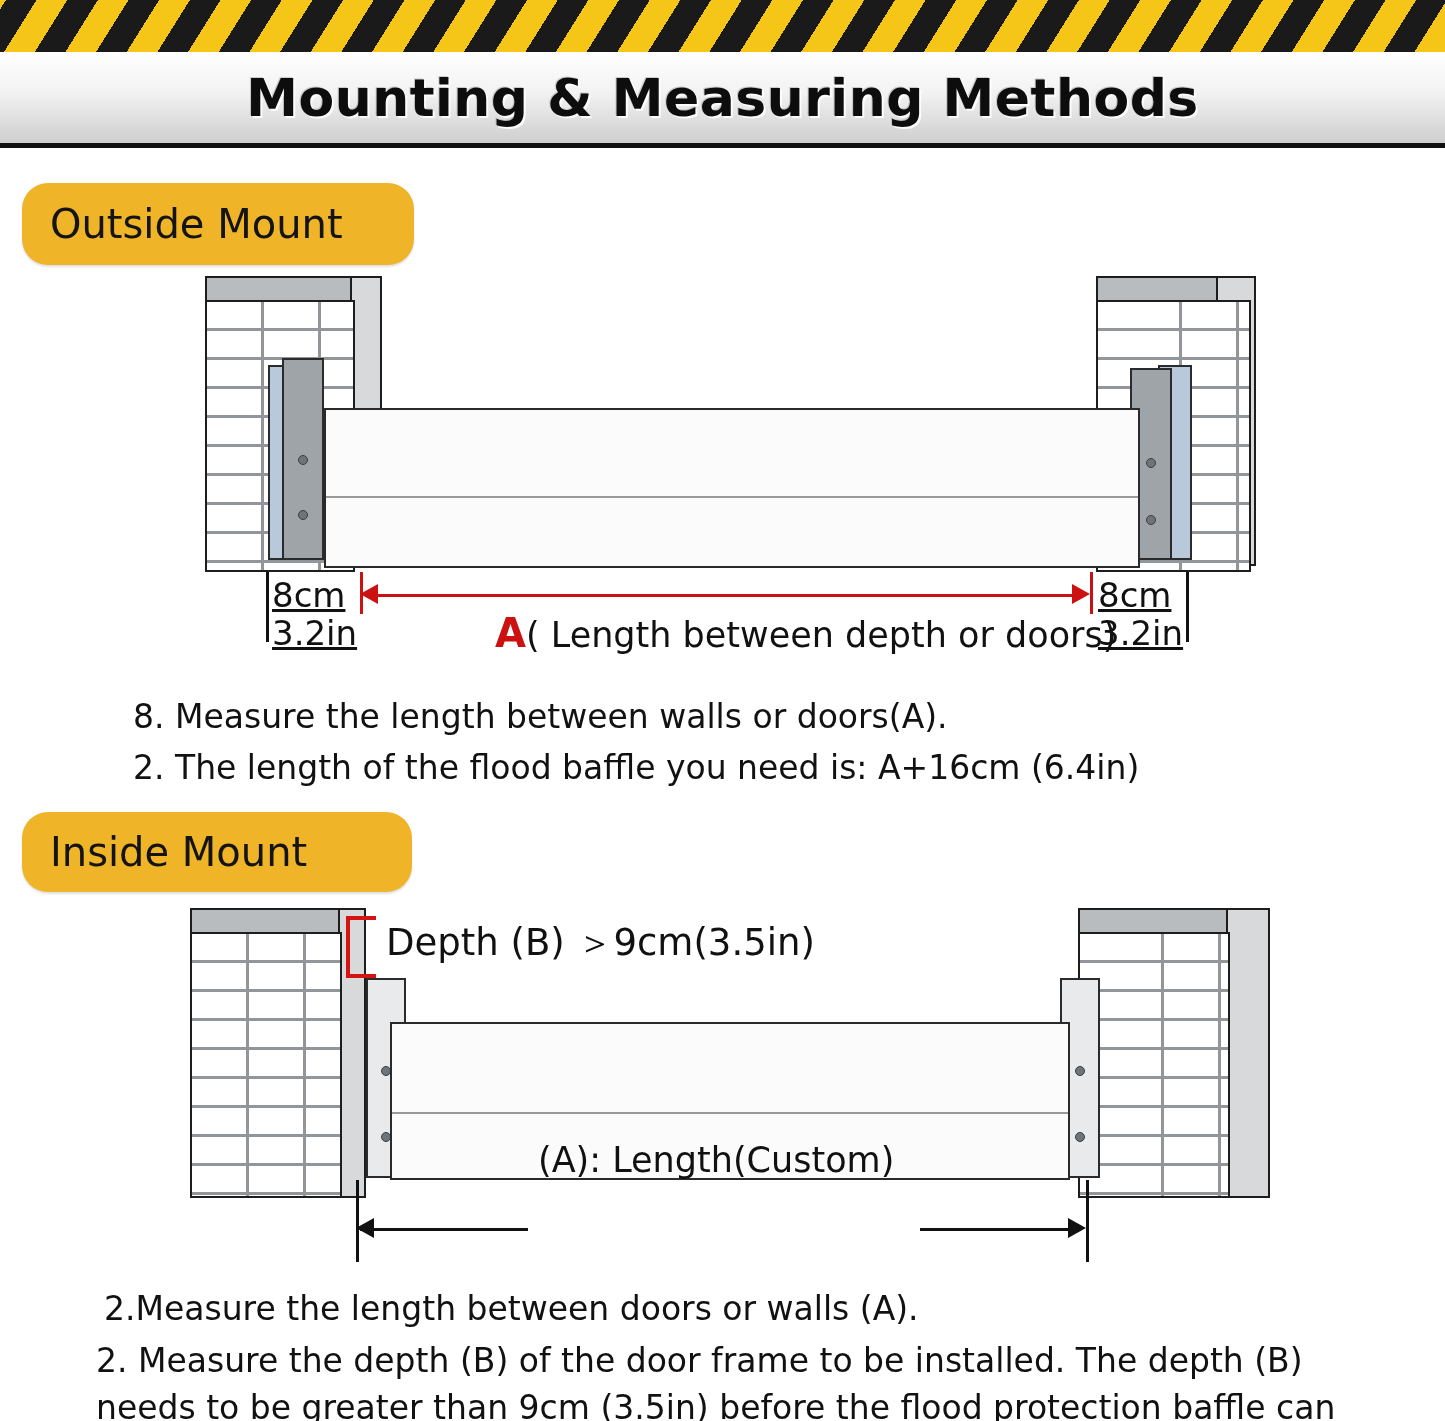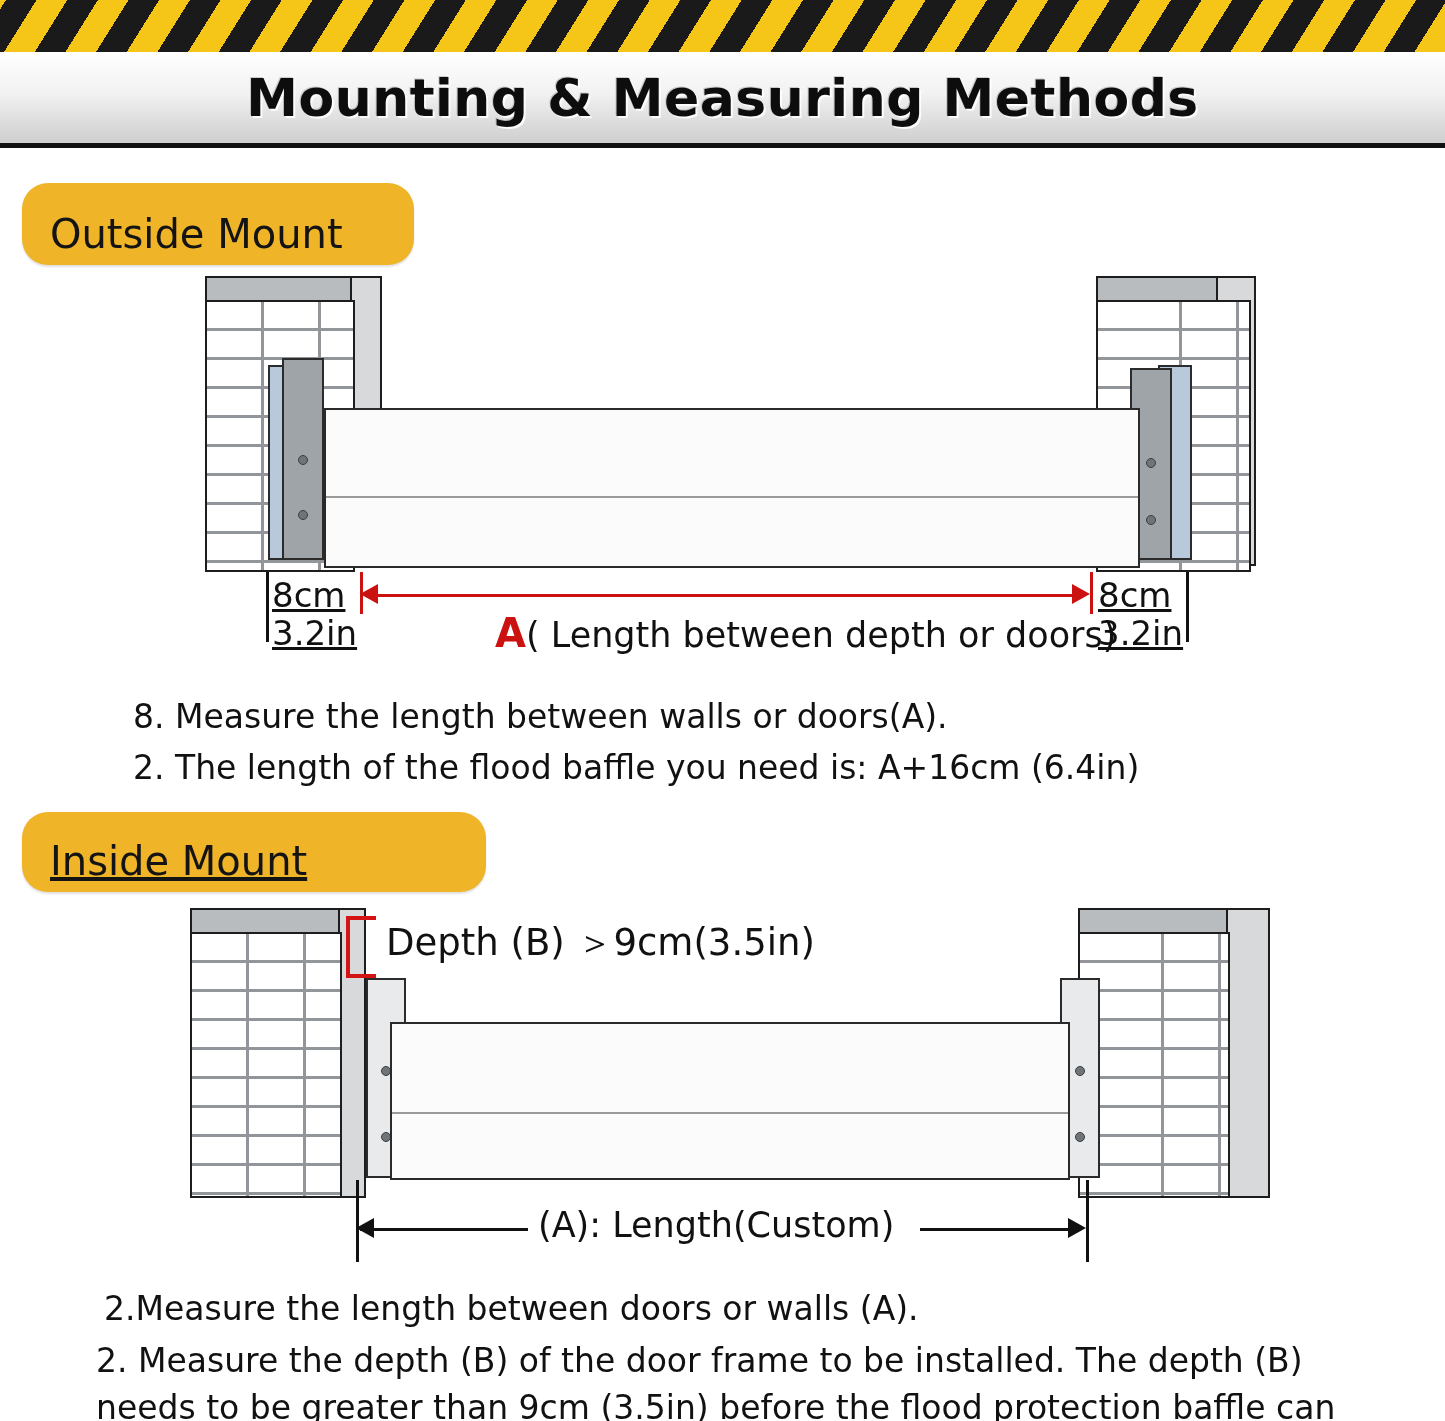--- a/index.html
+++ b/index.html
@@ -48,28 +48,28 @@
     color: #0d0d0d;
     text-shadow: 2px 2px 0 rgba(255,255,255,0.85), -1px -1px 0 rgba(120,120,120,0.35);
   }
 
   
   .section-tag {
     position: absolute;
     background: #f0b429;
     border-radius: 26px;
     display: flex;
-    align-items: flex-end;
+    align-items: center;
     padding: 8px 28px;
     font-size: 40px;
     color: #141414;
     box-shadow: 0 2px 2px rgba(0,0,0,0.12);
   }
   #tag-outside { left: 22px; top: 183px; width: 392px; height: 82px; box-sizing: border-box; }
-  #tag-inside  { left: 22px; top: 812px; width: 464px; height: 80px; box-sizing: border-box; text-decoration: underline; }
+  #tag-inside  { left: 22px; top: 812px; width: 390px; height: 80px; box-sizing: border-box; }
 
   
   .brick-col {
     position: absolute;
     background: #ffffff;
     border: 2px solid #1d1d1d;
     box-sizing: border-box;
     overflow: hidden;
   }
   .brick-col .brickwork {
@@ -285,16 +285,16 @@
 
 <div class="depth-bracket" style="left:346px; top:916px; width:30px; height:62px;"></div>
 <div class="depth-label" style="left:386px; top:918px;text-align:right;">Depth (B) ＞9cm(3.5in)</div>
 
 <div class="tick-v" style="left:356px; top:1180px; height:82px;"></div>
 <div class="tick-v" style="left:1086px; top:1180px; height:82px;"></div>
 <div class="dim-line-h black" style="left:360px; top:1228px; width:168px;"></div>
 <div class="arrow-left black" style="left:356px; top:1218px;"></div>
 <div class="dim-line-h black" style="left:920px; top:1228px; width:148px;"></div>
 <div class="arrow-right black" style="left:1068px; top:1218px;"></div>
-<div class="caption" style="left:538px; top:1205px;">(A): Length(Custom)</div>
+<div class="caption" style="left:538px; top:1140px;">(A): Length(Custom)</div>
 
 <div class="instr" style="left:104px; top:1286px;">2.Measure the length between doors or walls (A).</div>
 <div class="instr wrap" style="left:96px; top:1338px; width:1290px;">2. Measure the depth (B) of the door frame to be installed. The depth (B) needs to be greater than 9cm (3.5in) before the flood protection baffle can be installed.</div>
 
 </body></html>

